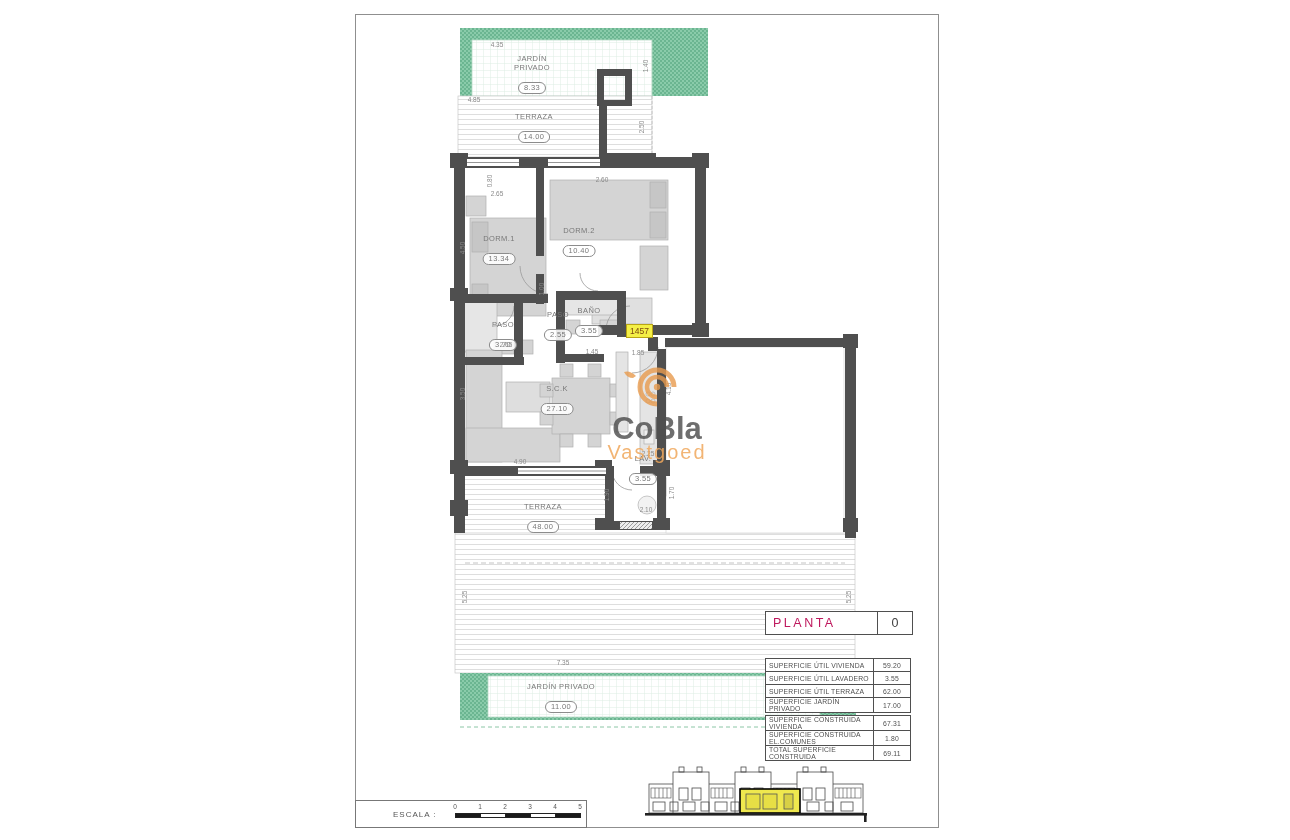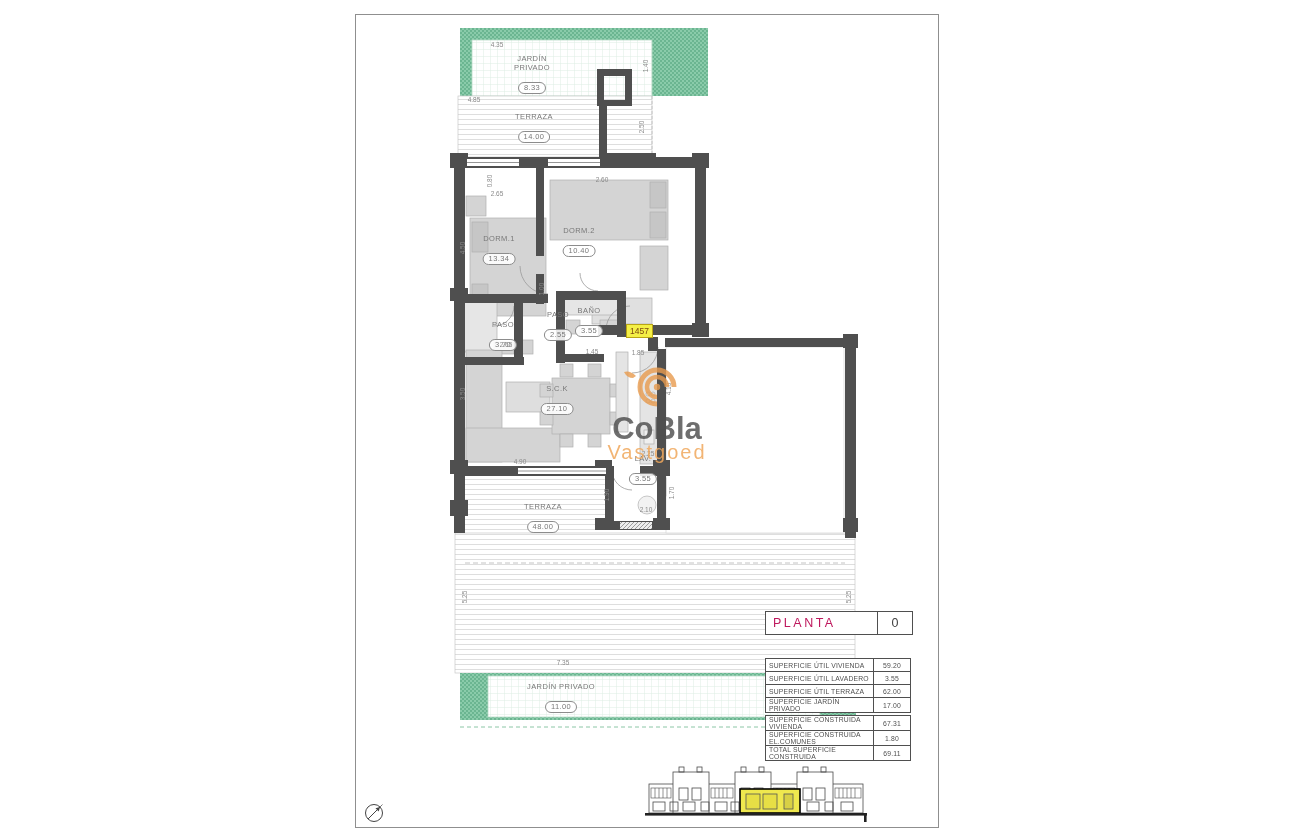--- a/index.html
+++ b/index.html
@@ -354,14 +354,30 @@
           <td>SUPERFICIE CONSTRUIDA EL.COMUNES</td>
           <td class="val">1.80</td>
         </tr>
         <tr>
           <td>TOTAL SUPERFICIE CONSTRUIDA</td>
           <td class="val">69.11</td>
         </tr>
       </tbody>
   </table>
 
+  <div class="abs" id="scale-box">
+    <span id="scale-label">ESCALA :</span>
+    <div id="scale-ticks">
+        <span class="tick" style="left: 0px;">0</span>
+        <div class="seg" style="left: 0px; width: 26px; background: rgb(26, 26, 26);"></div>
+        <span class="tick" style="left: 25px;">1</span>
+        <div class="seg" style="left: 25px; width: 26px; background: rgb(255, 255, 255);"></div>
+        <span class="tick" style="left: 50px;">2</span>
+        <div class="seg" style="left: 50px; width: 26px; background: rgb(26, 26, 26);"></div>
+        <span class="tick" style="left: 75px;">3</span>
+        <div class="seg" style="left: 75px; width: 26px; background: rgb(255, 255, 255);"></div>
+        <span class="tick" style="left: 100px;">4</span>
+        <div class="seg" style="left: 100px; width: 26px; background: rgb(26, 26, 26);"></div>
+        <span class="tick" style="left: 125px;">5</span>
+      </div>
+  </div>
 
 </div>
 
 </body></html>

